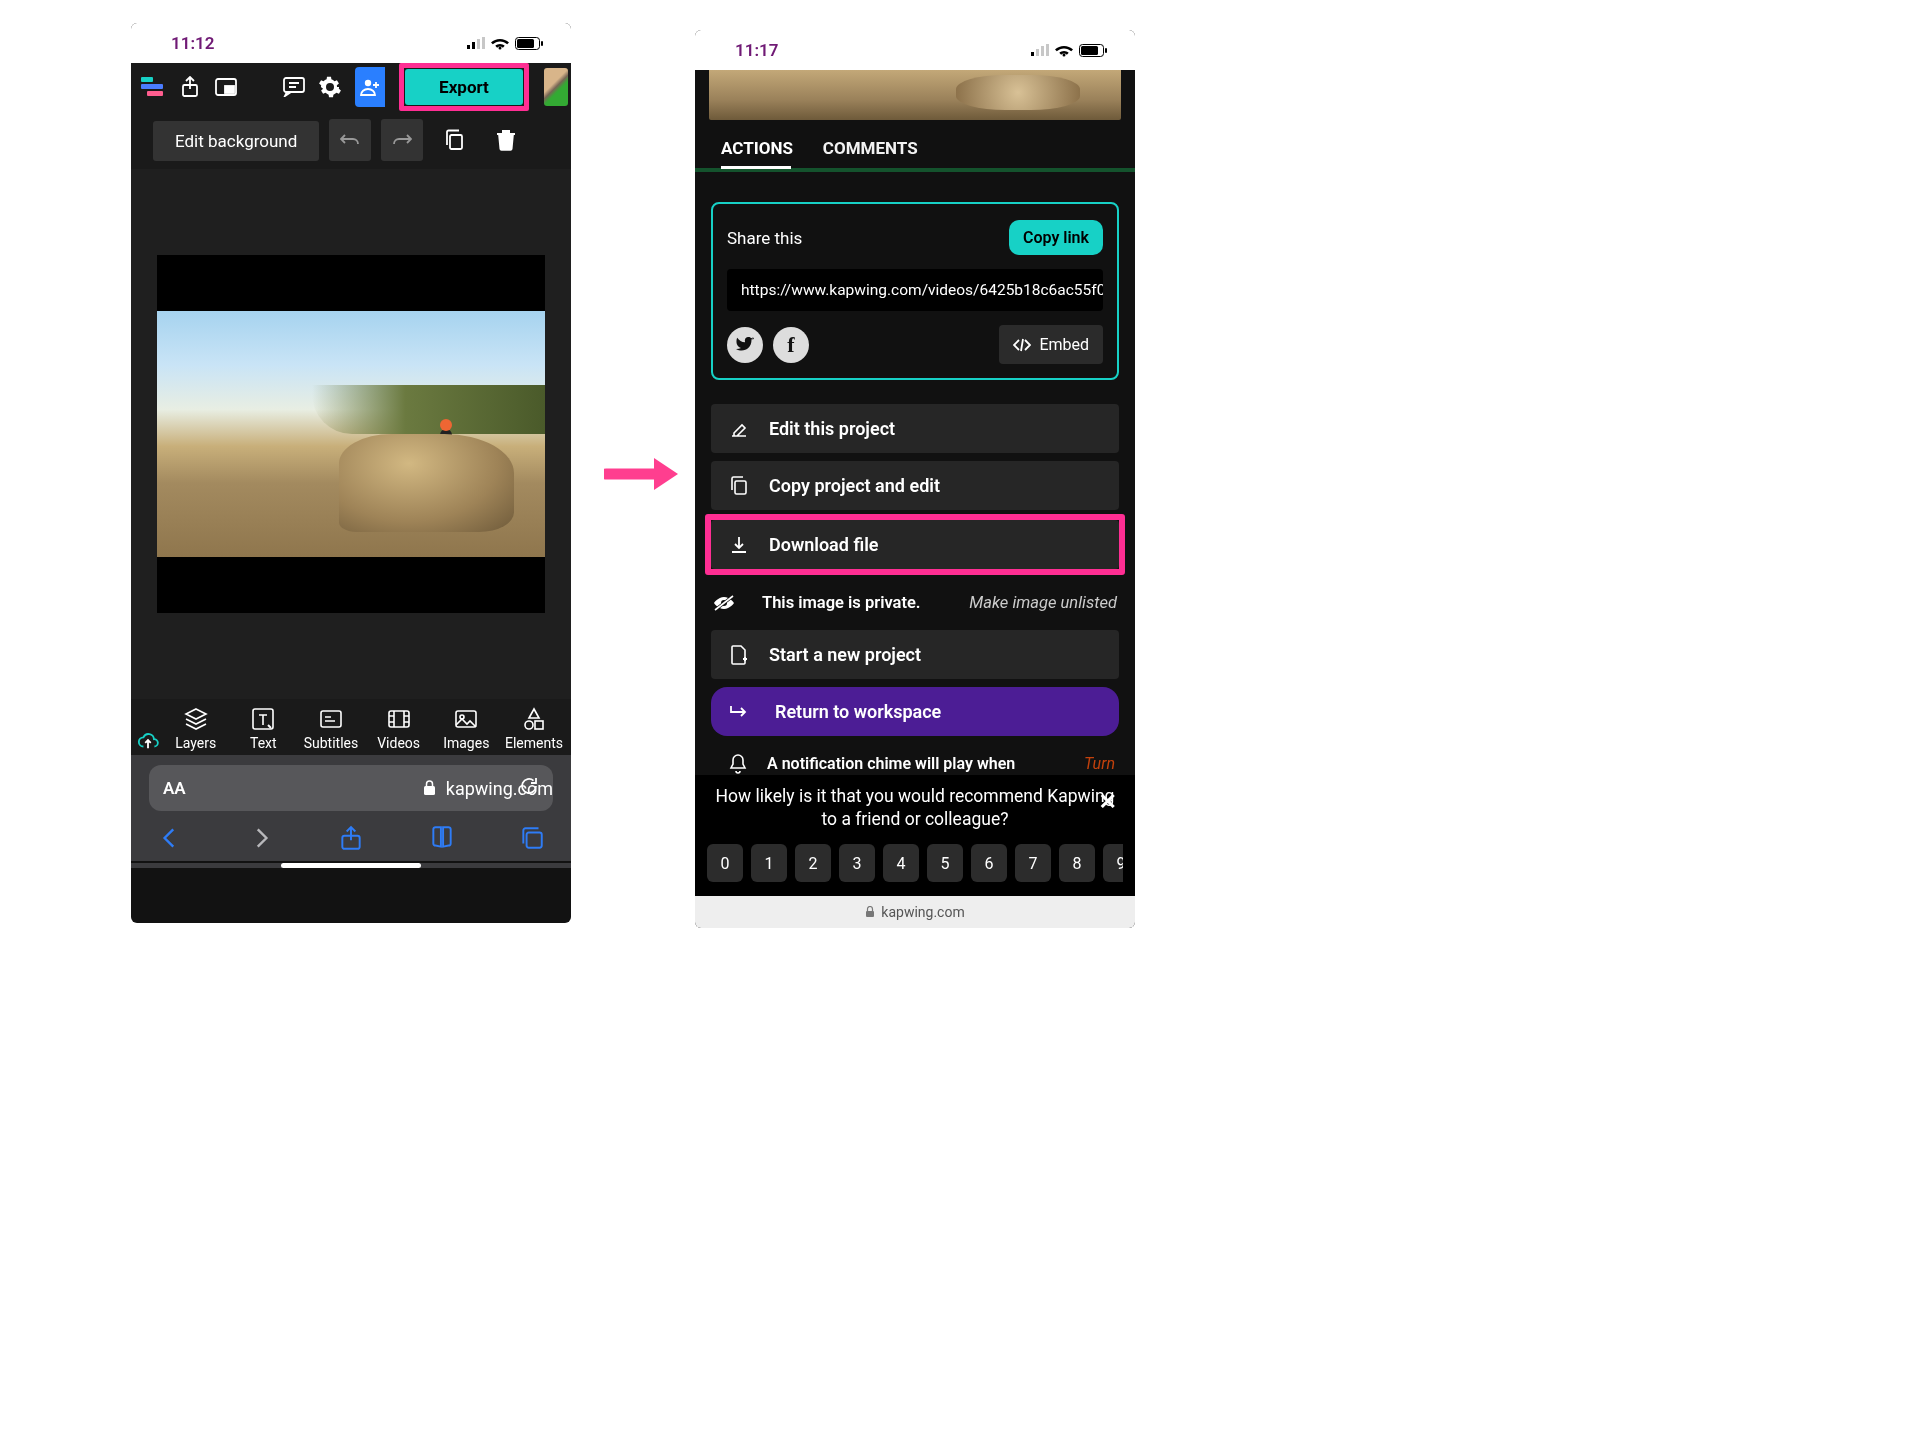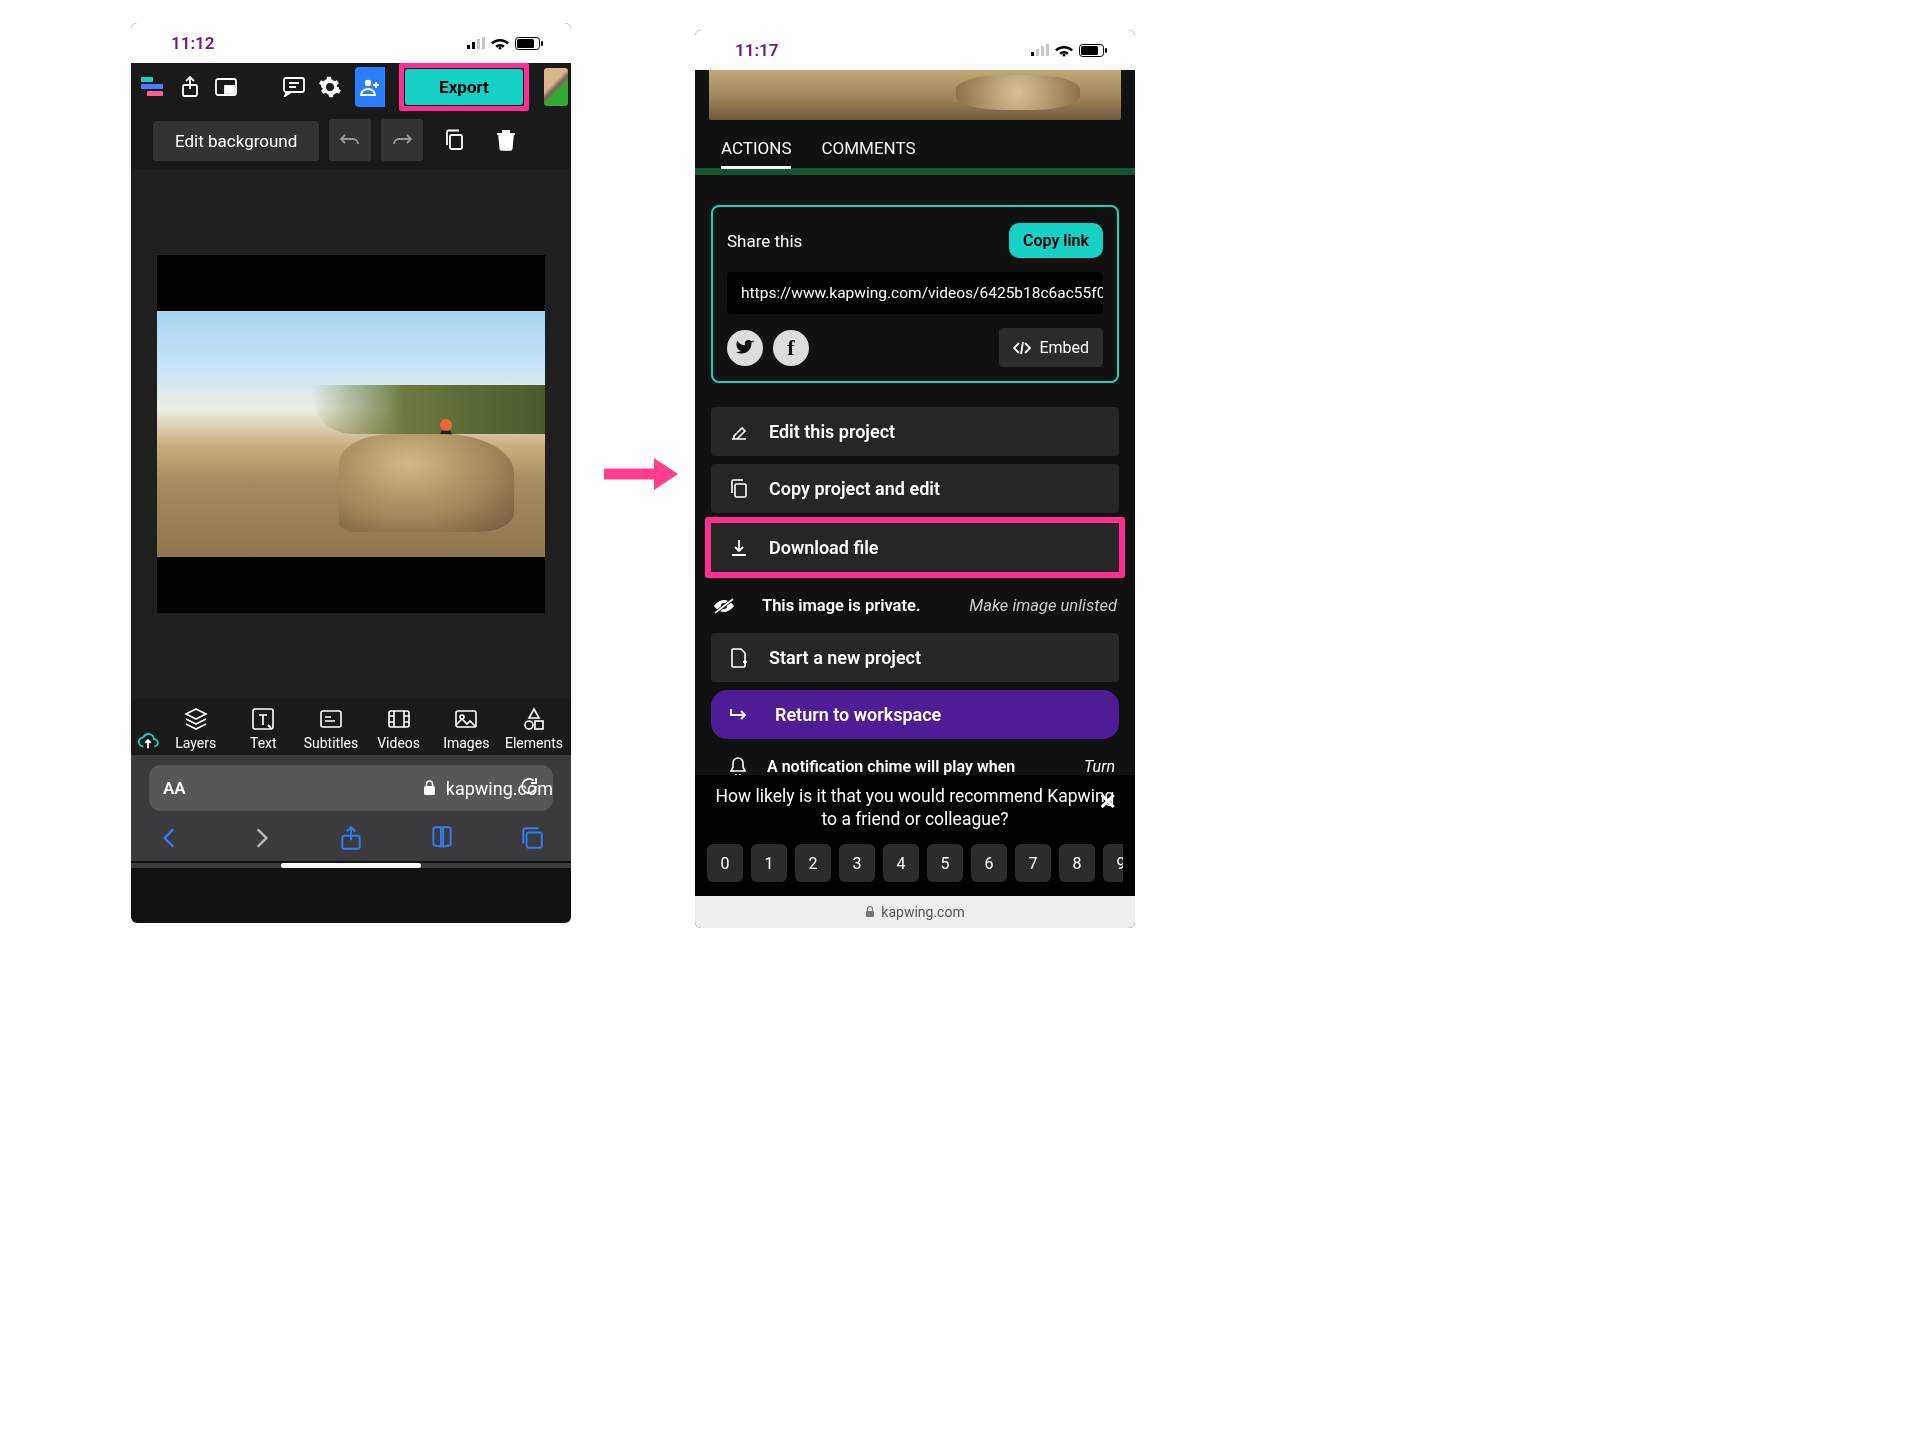--- a/index.html
+++ b/index.html
@@ -196,22 +196,22 @@
     position:relative;
   }
   .preview-strip::after{
     content:"";position:absolute;right:10%;top:10%;width:30%;height:70%;
     background:radial-gradient(circle,#d8c196,#8a6f48);
     border-radius:40%;
   }
   .tabs-row {
     display:flex; gap:30px;
     padding:18px 26px 10px 26px;
-    font-weight:400; font-size:17px;
-    border-bottom:7px solid #14532d;
+    font-weight:700; font-size:17px;
+    border-bottom:4px solid #14532d;
     position:relative;
   }
   .tab-underline{
     position:absolute; left:26px; bottom:-1px;
     width:70px; height:3px; background:#fff;
   }
   .tab-inactive{ color:#fff; opacity:.95;}
   .share-card{
     border:2px solid #17d1c6;
     border-radius:8px;
@@ -266,21 +266,21 @@
     background:#4c1d95;
     display:flex;align-items:center;gap:26px;
     padding:14px 18px;margin:0 16px 8px 16px;border-radius:16px;
     font-size:18px;font-weight:600;
   }
   .notif-row{
     display:flex;align-items:flex-start;gap:20px;
     padding:10px 20px 0 34px;font-size:16px;
   }
   .notif-text{flex:1;font-weight:600;line-height:1.3;}
-  .notif-turn{font-style:italic;color:#ffffff;}
+  .notif-turn{font-style:italic;color:#c2410c;}
   .survey-overlay{
     position:absolute;left:0;right:0;bottom:32px;
     background:#000;
     padding:10px 12px 14px 12px;
   }
   .survey-q{
     color:#fff;font-size:17.5px;text-align:center;line-height:1.35;
     padding:0 8px 12px 8px;position:relative;
   }
   .survey-close{

